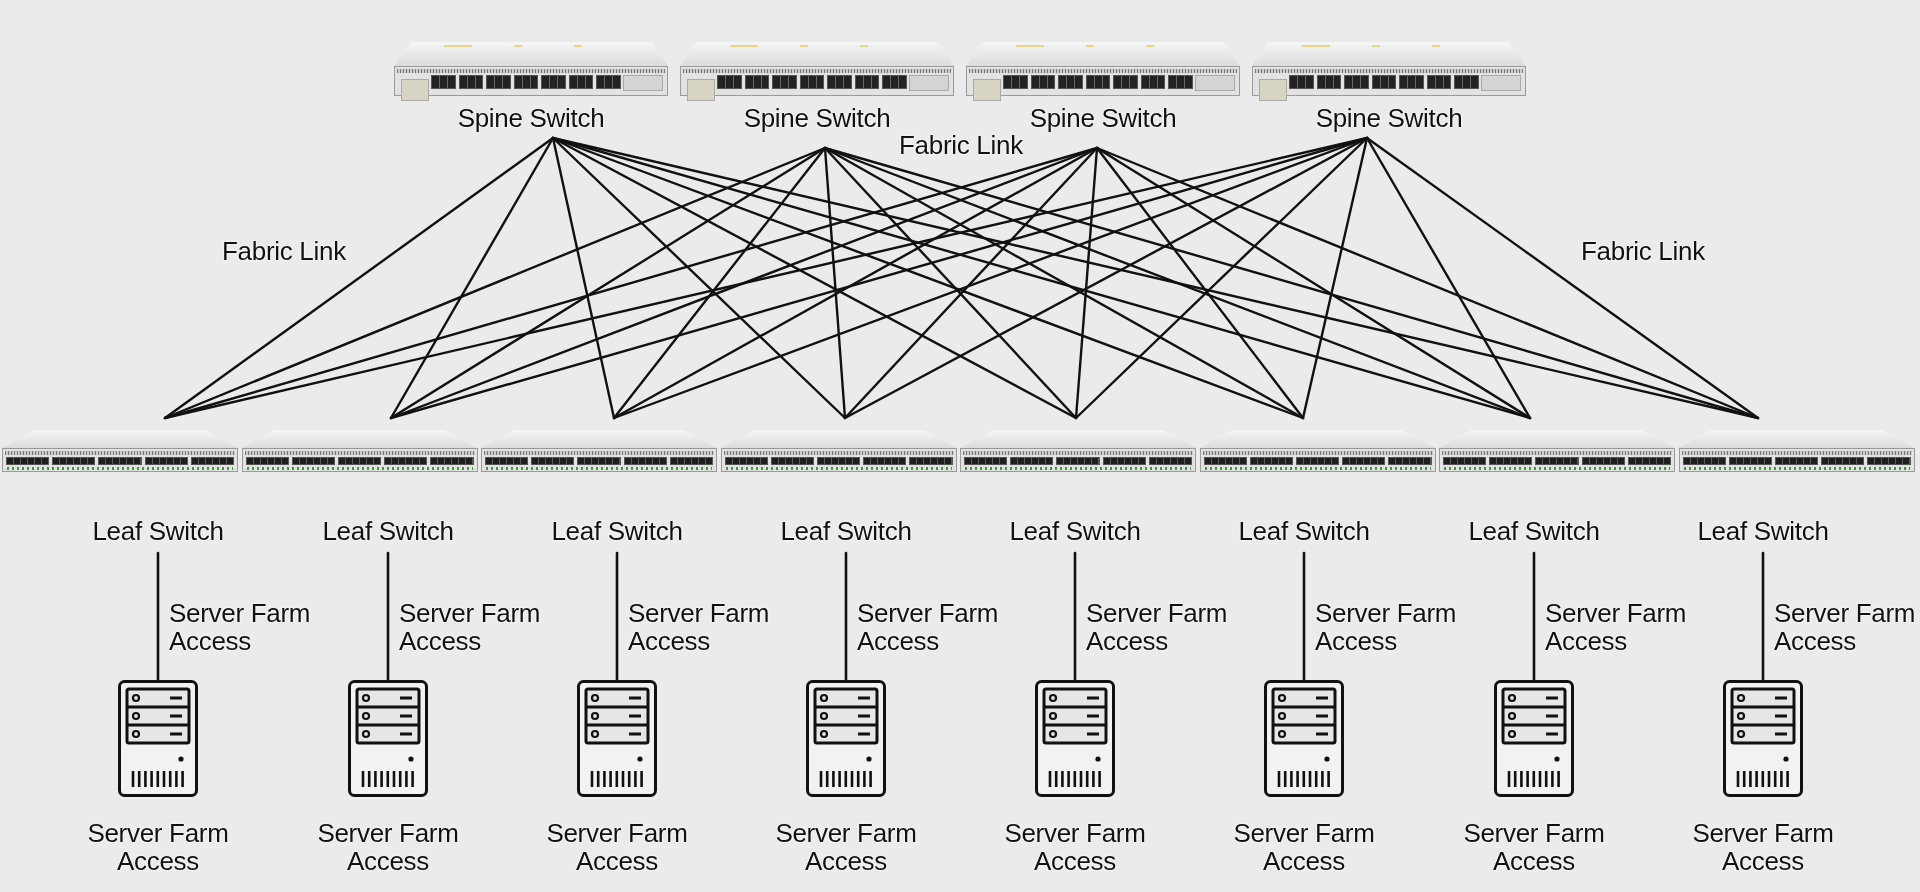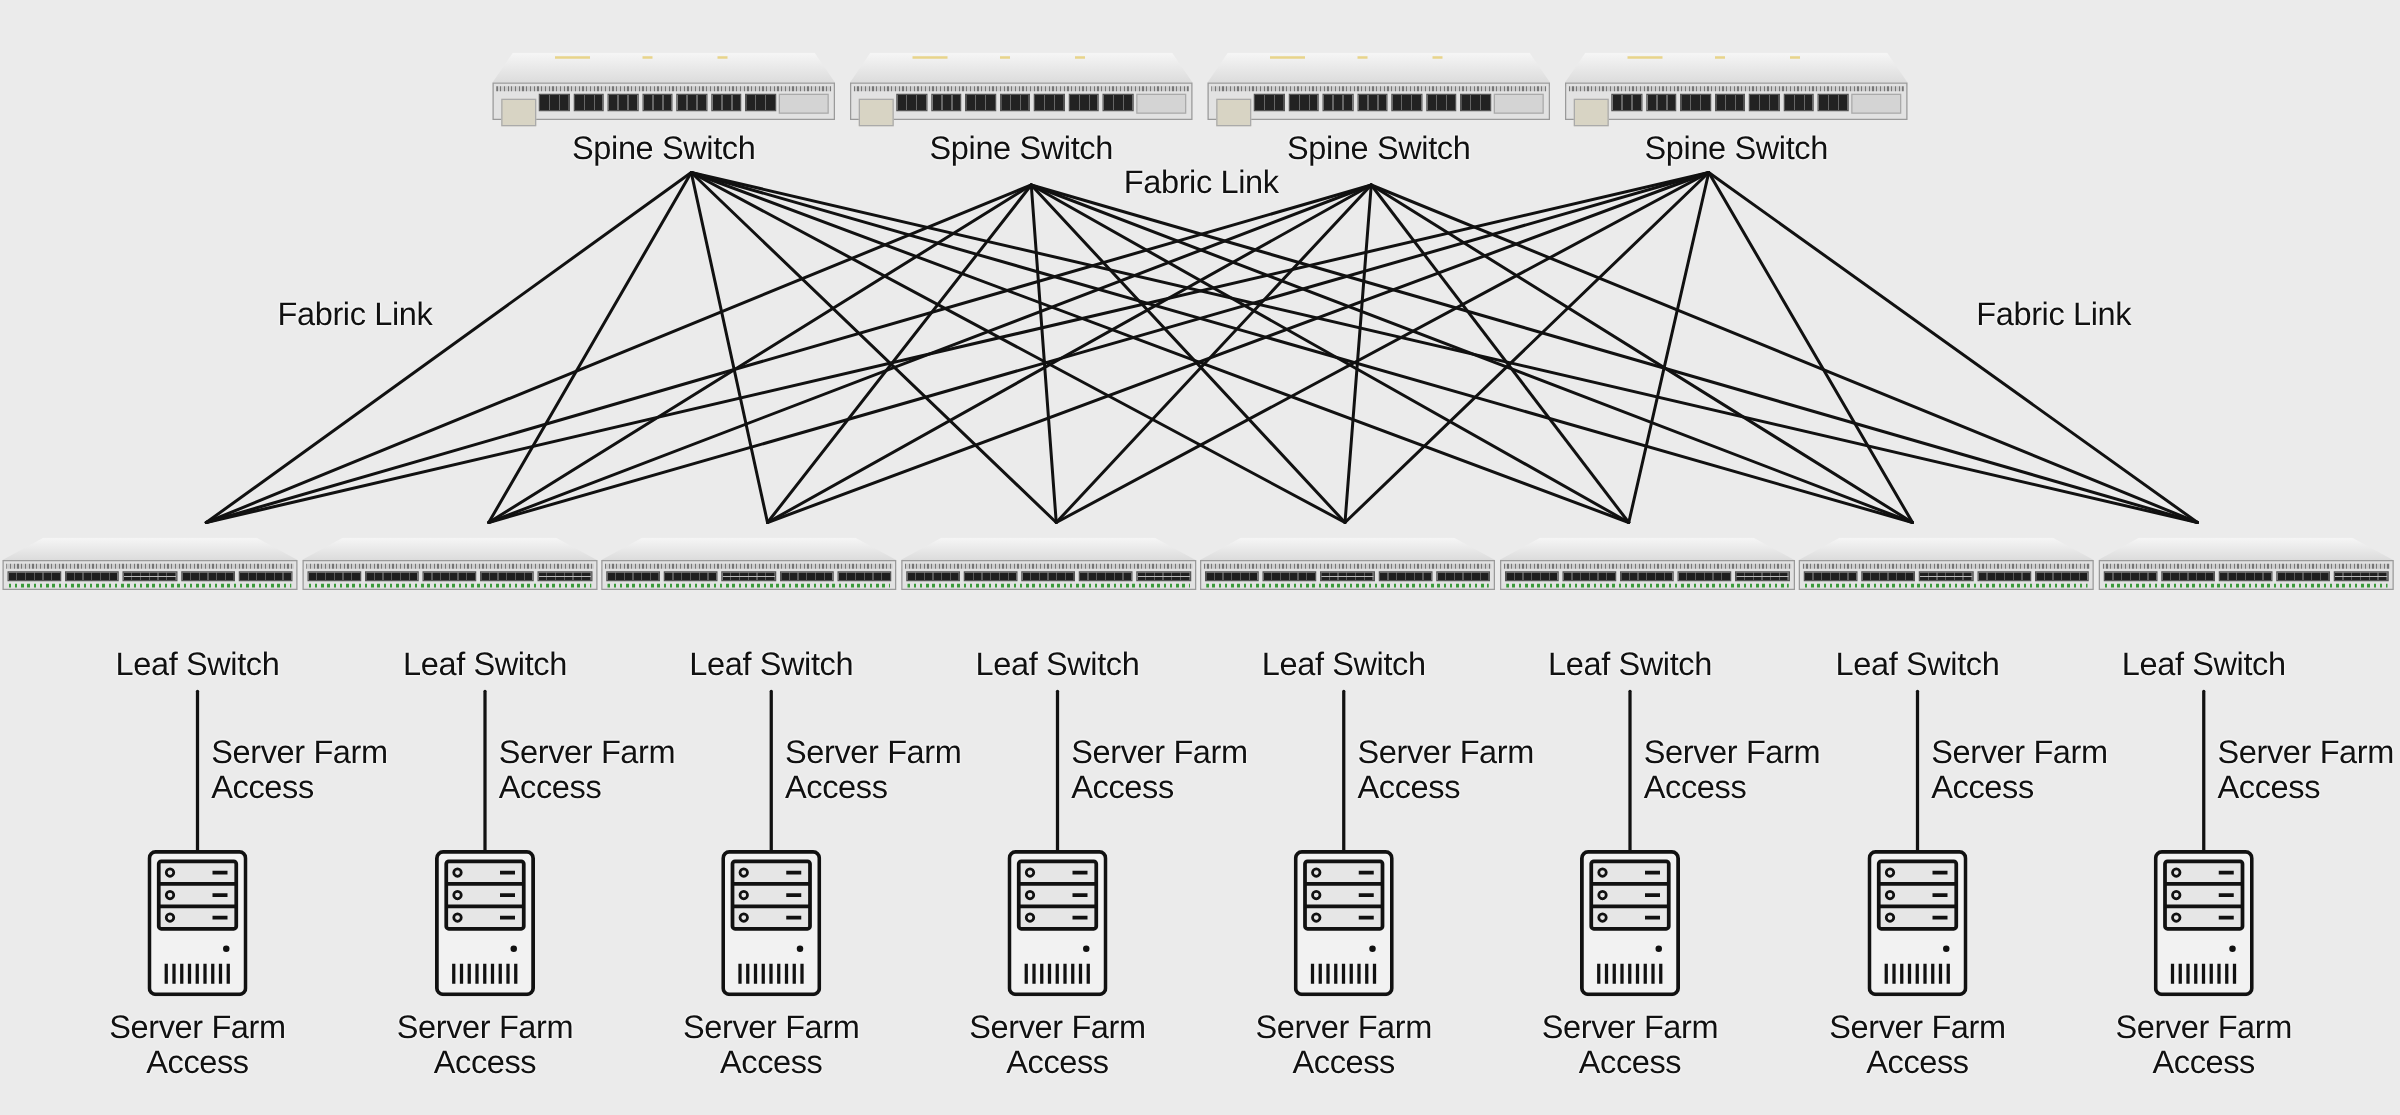--- a/index.html
+++ b/index.html
@@ -11,21 +11,21 @@
     position: relative;
   }
   #stage { position: absolute; left: 0; top: 0; width: 1920px; height: 679px; }
   svg#links { position: absolute; left: 0; top: 0; width: 1920px; height: 892px; }
   .lbl {
     position: absolute; white-space: nowrap; font-size: 26px; line-height: 28px;
     letter-spacing: -0.3px; color: #111;
     text-shadow: 0 0 2px #fff, 0 0 2px #fff;
   }
   .lbl.center { transform: translateX(-50%); text-align: center; }
-  .lbl.two { white-space: pre; }
+  .lbl.two { white-space: pre; margin-top: 12px; }
   
   .chassis { position: absolute; }
   .chassis .top {
     position: absolute; left: 0; right: 0; top: 0;
     background: linear-gradient(180deg, #f6f6f6 0%, #dcdcdc 100%);
     clip-path: polygon(6% 0, 94% 0, 100% 100%, 0 100%);
   }
   .chassis .front {
     position: absolute; left: 0; right: 0; bottom: 0;
     background: #e2e2e2; border: 1px solid #9a9a9a; box-sizing: border-box;

